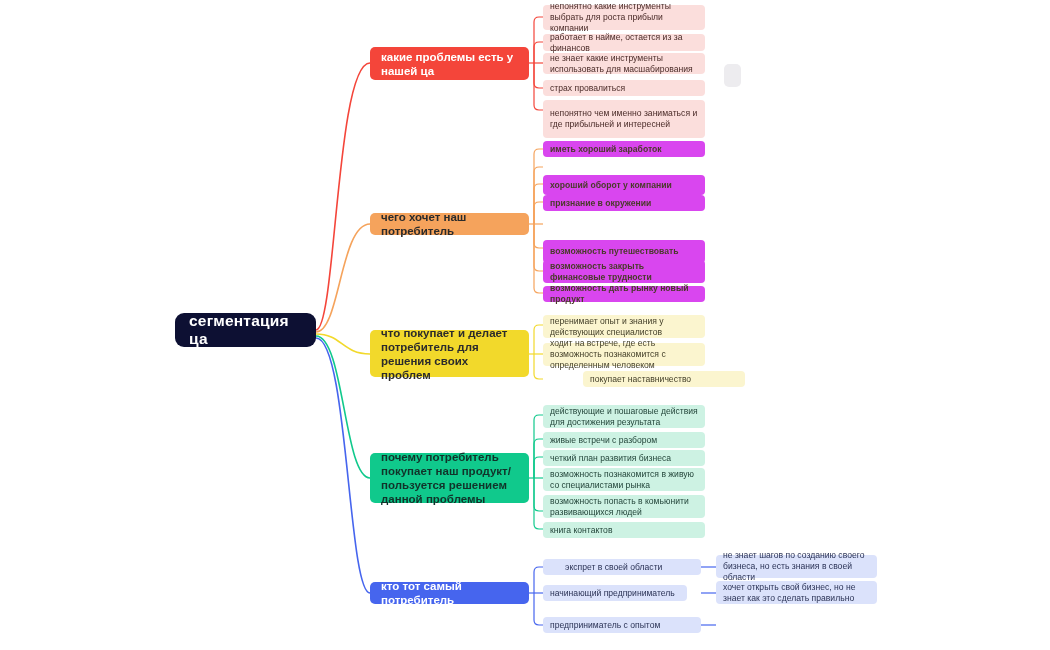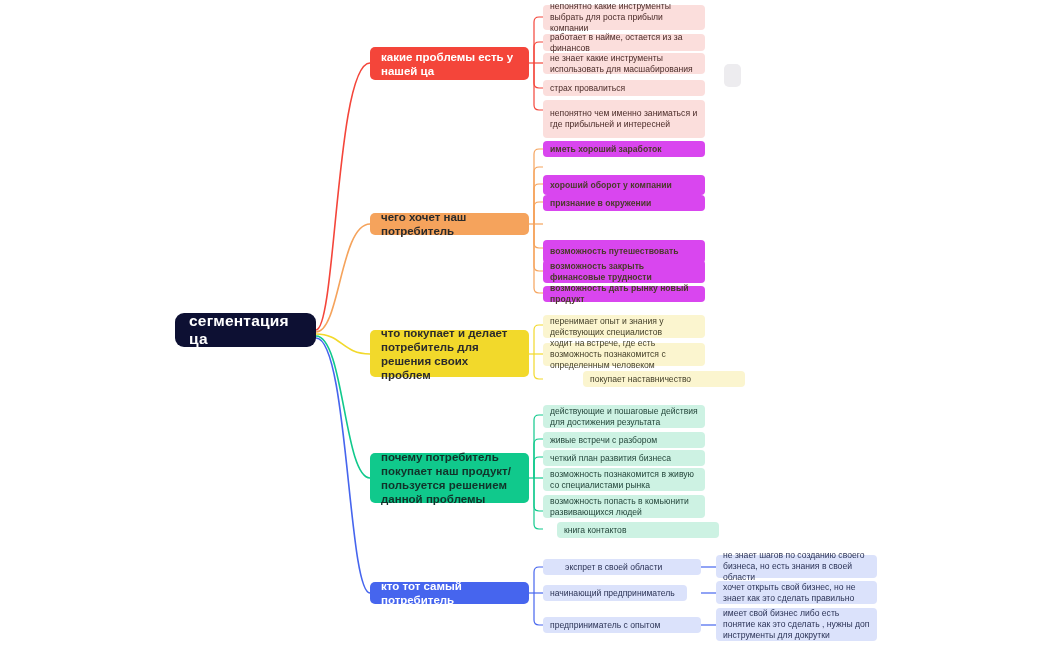--- a/index.html
+++ b/index.html
@@ -187,21 +187,21 @@
   </div>
   <div class="node leaf green" style="left:543px;top:450px;width:162px;height:16px;">
     <span>четкий план развития бизнеса</span>
   </div>
   <div class="node leaf green" style="left:543px;top:468px;width:162px;height:23px;">
     <span>возможность познакомится в живую со специалистами рынка</span>
   </div>
   <div class="node leaf green" style="left:543px;top:495px;width:162px;height:23px;">
     <span>возможность попасть в комьюнити развивающихся людей</span>
   </div>
-  <div class="node leaf green" style="left:543px;top:522px;width:162px;height:16px;margin-left:14px;">
+  <div class="node leaf green" style="left:543px;top:522px;width:162px;height:16px;">
     <span>книга контактов</span>
   </div>
 
   <div class="node branch blue" style="left:370px;top:582px;width:159px;height:22px;">
     <span>кто тот самый потребитель</span>
   </div>
 
   <div class="node leaf blue" style="left:543px;top:559px;width:158px;height:16px;padding-left:22px;">
     <span>экспрет в своей области</span>
   </div>
@@ -211,17 +211,14 @@
   <div class="node leaf blue" style="left:543px;top:617px;width:158px;height:16px;">
     <span>предприниматель с опытом</span>
   </div>
 
   <div class="node leaf blue3" style="left:716px;top:555px;width:161px;height:23px;">
     <span>не знает шагов по созданию своего бизнеса, но есть знания в своей области</span>
   </div>
   <div class="node leaf blue3" style="left:716px;top:581px;width:161px;height:23px;">
     <span>хочет открыть свой бизнес, но не знает как это сделать правильно</span>
   </div>
-  <div class="node leaf blue3" style="left:716px;top:608px;width:161px;height:33px;">
-    <span>имеет свой бизнес либо есть понятие как это сделать , нужны доп инструменты для докрутки</span>
-  </div>
 
 </div>
 
 </body></html>

